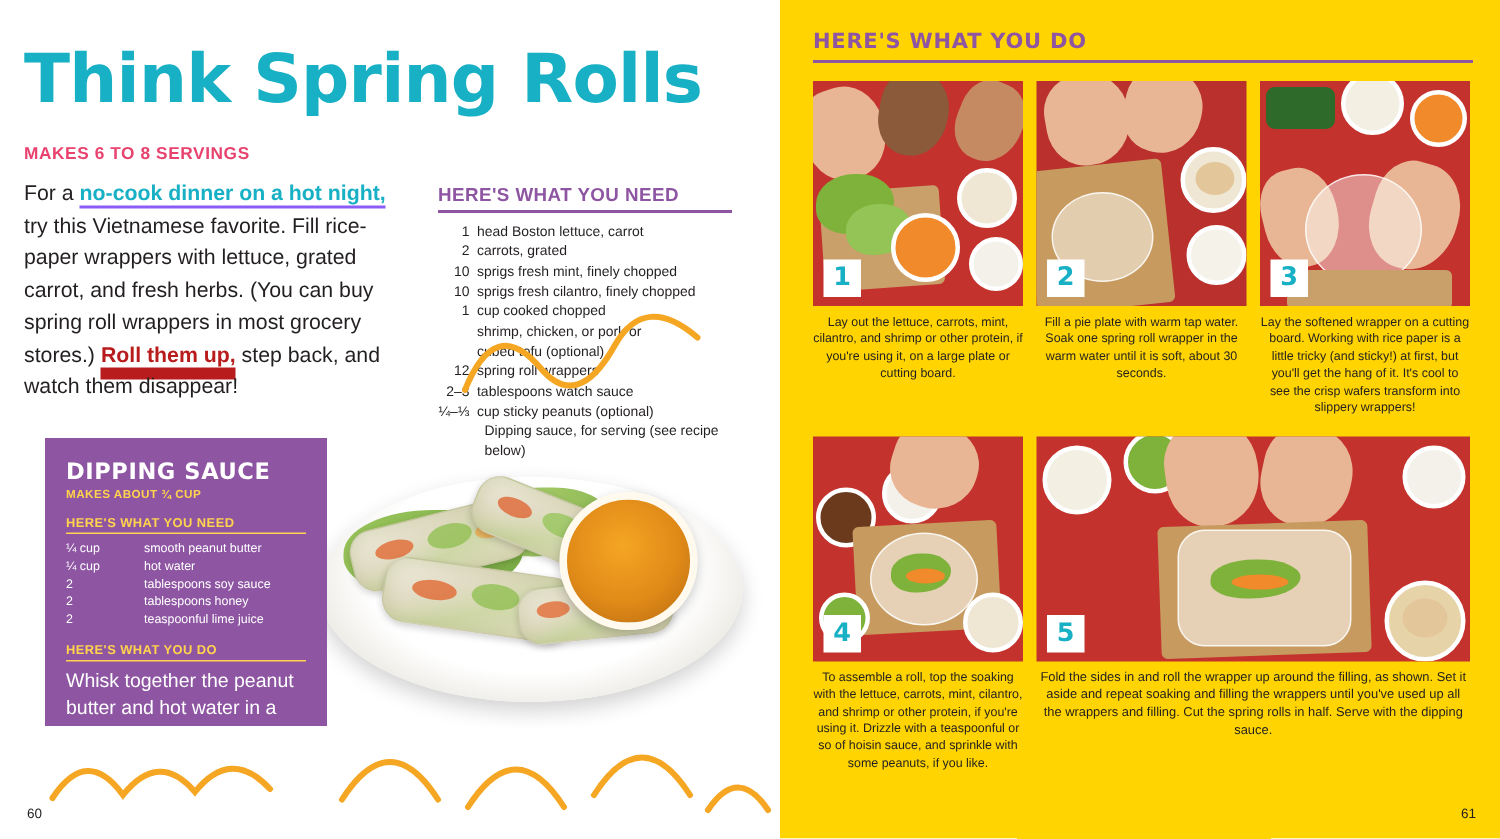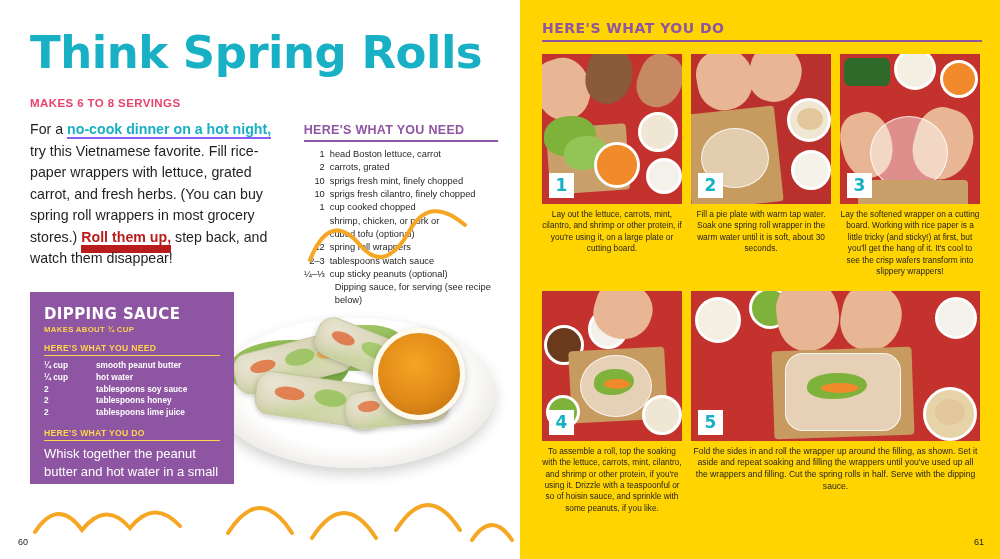--- a/index.html
+++ b/index.html
@@ -9,21 +9,21 @@
     background: #ffffff;
     overflow: hidden;
   }
   .spread { position: relative; width: 1000px; height: 559px; display: flex; }
 
   
   .page-left {
     position: relative;
     width: 520px; height: 559px;
     background: #ffffff;
-    padding: 18px 22px 0 30px;
+    padding: 18px 22px 0 16px;
   }
   .title {
     color: #17b0c4;
     font-size: 45px;
     line-height: 1.0;
     font-weight: bold;
     letter-spacing: -0.5px;
     margin-top: 12px;
     margin-bottom: 22px;
     font-family: "DejaVu Sans", sans-serif;
@@ -58,36 +58,36 @@
   .need-list { list-style: none; font-size: 9.3px; line-height: 1.38; color: #231f20; }
   .need-list li { display: flex; margin-bottom: 0.5px; }
   .need-qty { width: 26px; text-align: right; flex: none; padding-right: 5px; }
   .need-txt { flex: 1; }
   .need-note { font-size: 9.3px; line-height: 1.38; color: #231f20; margin-left: 31px; }
 
   
   .sauce-box {
     position: absolute;
     left: 30px; top: 292px;
-    width: 204px; height: 192px;
+    width: 188px; height: 192px;
     background: #8e55a2;
     color: #ffffff;
     padding: 13px 14px;
   }
   .sauce-title {
     font-size: 15px; font-weight: bold; letter-spacing: 0.4px;
     font-family: "DejaVu Sans", sans-serif;
   }
   .sauce-sub { font-size: 7.8px; font-weight: bold; color: #ffd34d; letter-spacing: 0.3px; margin-top: 2px; margin-bottom: 9px; }
   .sauce-h {
     font-size: 8.6px; font-weight: bold; color: #ffd34d; letter-spacing: 0.3px;
     border-bottom: 1.5px solid #ffd34d; padding-bottom: 2px; margin-bottom: 4px;
   }
   .sauce-list { list-style: none; font-size: 8.3px; line-height: 1.42; }
-  .sauce-list li { display: flex; font-weight: bold; }
+  .sauce-list li { display: flex; }
   .sauce-qty { width: 52px; flex: none; text-align: left; }
   .sauce-do { font-size: 13px; line-height: 1.42; margin-top: 2px; }
   .sauce-h2 { margin-top: 9px; }
 
   
   .food-photo {
     position: absolute;
     left: 195px; top: 270px;
     width: 320px; height: 215px;
     overflow: hidden;
@@ -305,21 +305,21 @@
         <li>
             <span class="sauce-qty">2</span>
             <span>tablespoons soy sauce</span>
           </li>
         <li>
             <span class="sauce-qty">2</span>
             <span>tablespoons honey</span>
           </li>
         <li>
             <span class="sauce-qty">2</span>
-            <span>tablespoons lime juice</span>
+            <span>teaspoonful lime juice</span>
           </li>
       </ul>
       <div class="sauce-h sauce-h2">HERE'S WHAT YOU DO</div>
       <div class="sauce-do">Whisk together the peanut butter and hot water in a small bowl until smooth. Add the soy sauce, honey, and lime juice and whisk again.</div>
     </div>
 
     <svg class="doodle" style="left:300px;top:190px;" width="180" height="90" viewBox="0 0 180 90">
       <path d="M10 70 Q30 20 60 55 Q85 85 110 40 Q130 5 165 35" fill="none" stroke="#f5a623" stroke-width="4" stroke-linecap="round"></path>
     </svg>
     <svg class="doodle" style="left:220px;top:478px;" width="300" height="70" viewBox="0 0 300 70">

